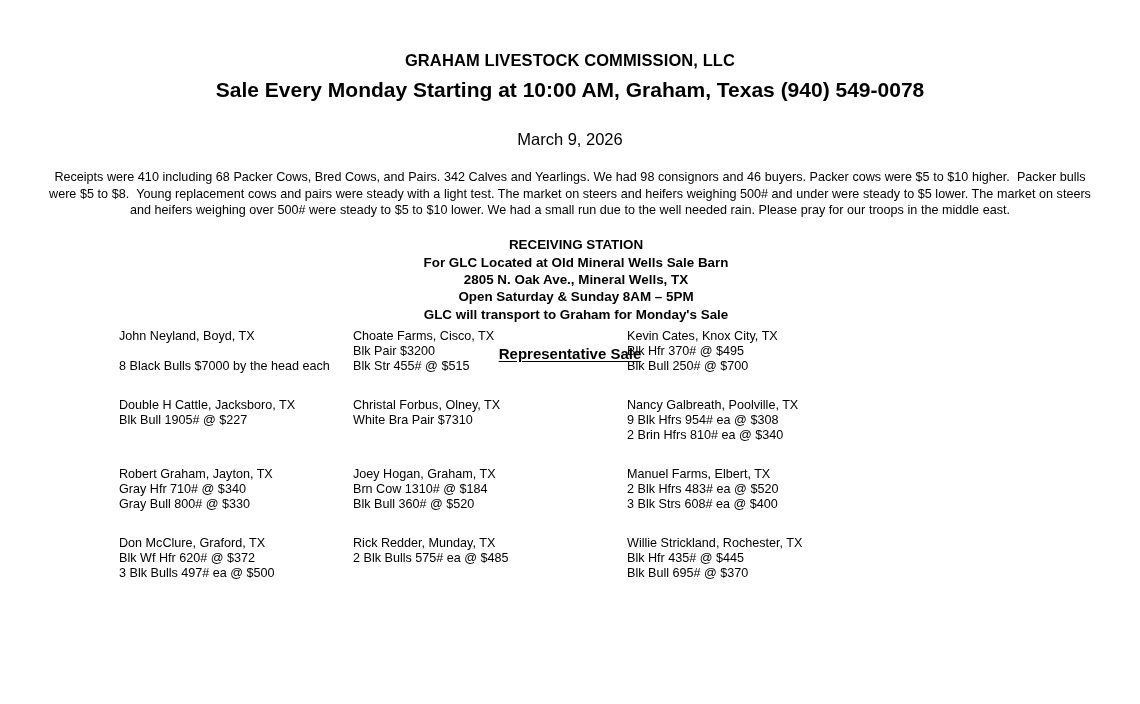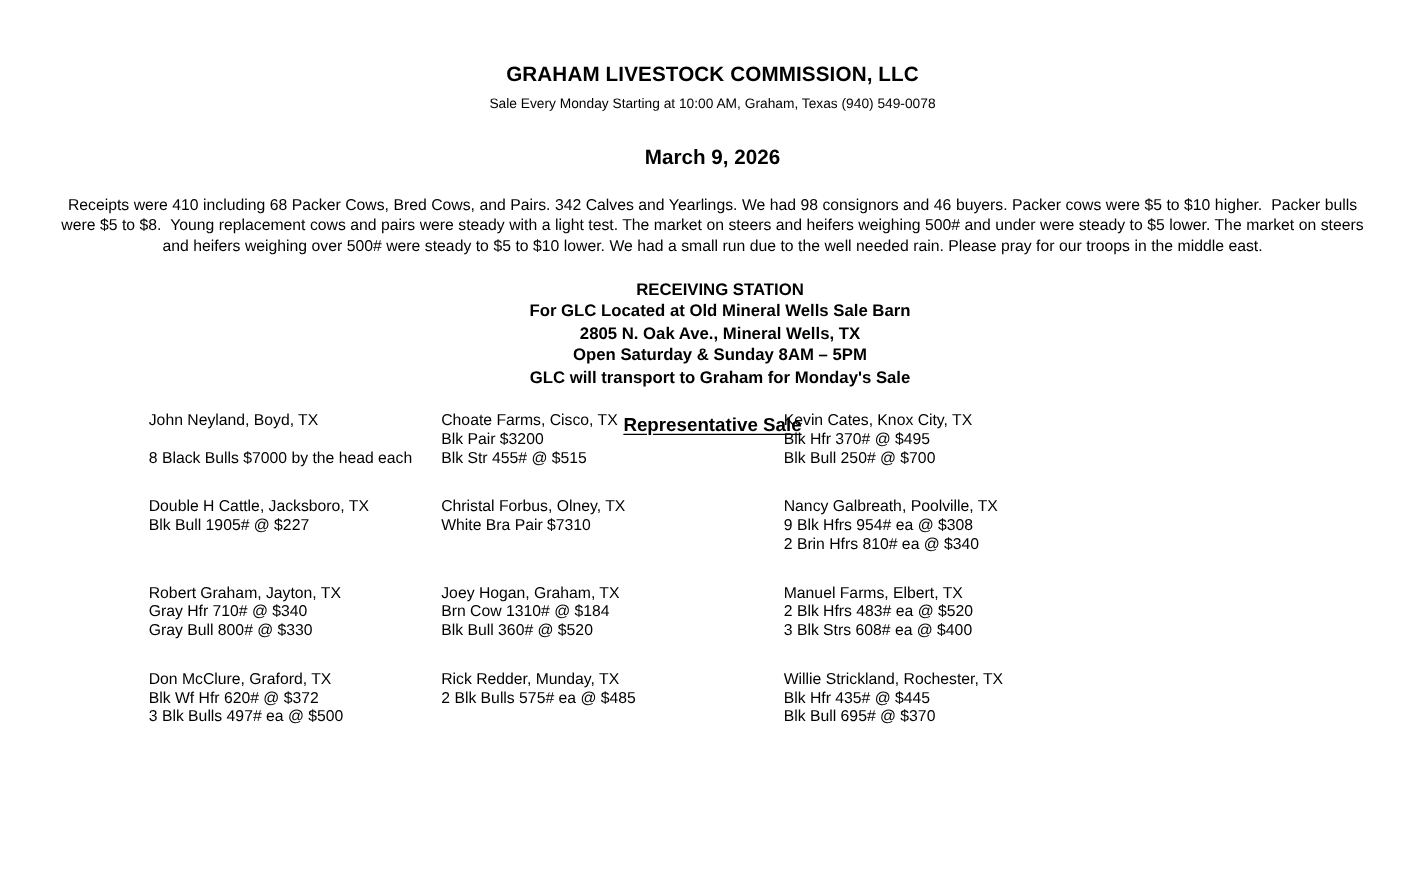--- a/index.html
+++ b/index.html
@@ -29,28 +29,28 @@
     text-align: center;
     padding-top: 50px;
   }
   .org-name {
     font-size: 16.5px;
     font-weight: bold;
     letter-spacing: 0.1px;
     line-height: 1.32;
   }
   .org-subtitle {
-    font-size: 11px;
-    font-weight: normal;
+    font-size: 21px;
+    font-weight: bold;
     line-height: 1.32;
     margin-top: 4px;
   }
   .sale-date {
     font-size: 16.5px;
-    font-weight: bold;
+    font-weight: normal;
     margin-top: 26px;
     line-height: 1.3;
   }
 
   
   .summary {
     margin: 18px auto 0 auto;
     width: 1112px;
     text-align: center;
     font-size: 12.6px;

